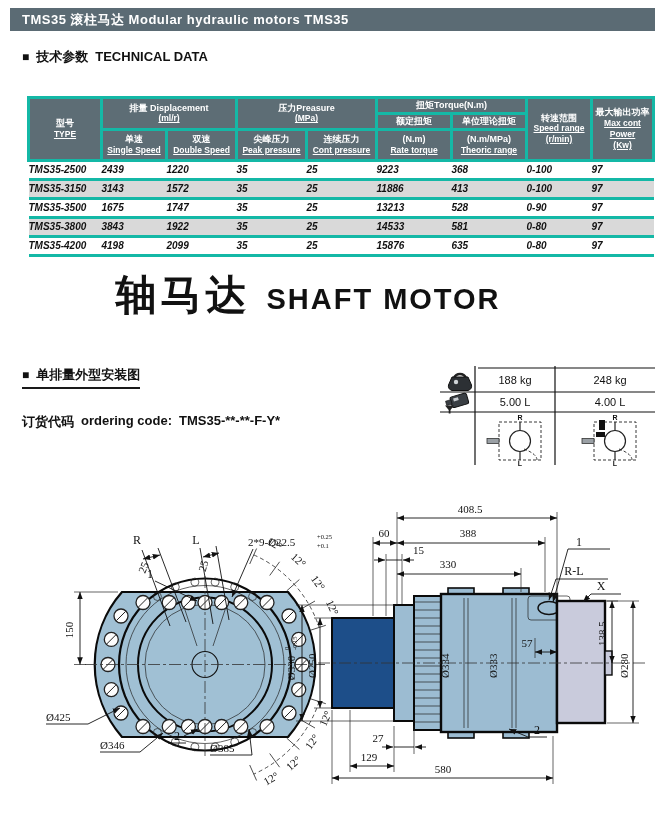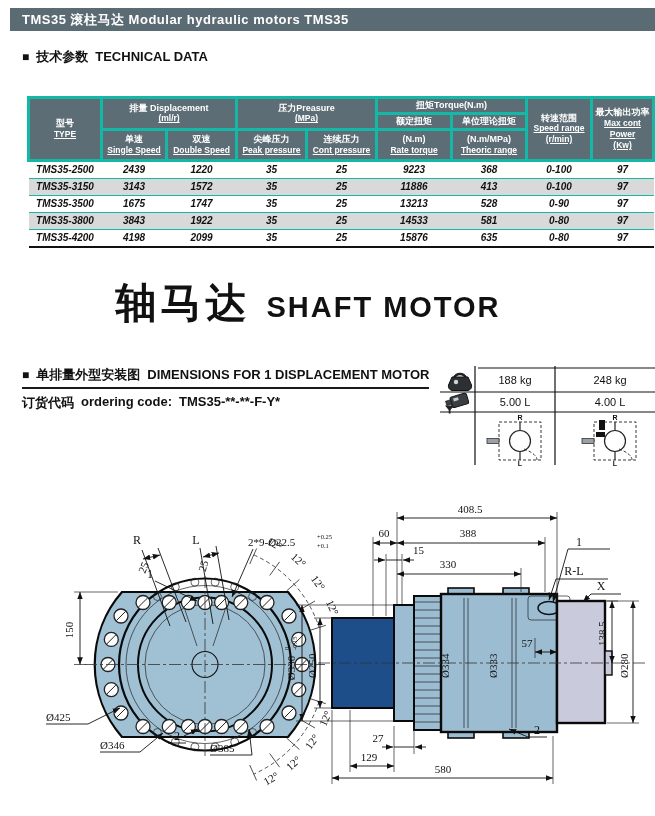--- a/index.html
+++ b/index.html
@@ -6,30 +6,30 @@
   body{width:655px;height:816px;background:#fff;position:relative;overflow:hidden;
        font-family:"Liberation Sans","DejaVu Sans",sans-serif;color:#111;}
   .abs{position:absolute;}
   .topbar{left:10px;top:8px;width:645px;height:23px;background:#5b6b74;color:#fff;
           font-size:13px;font-weight:bold;line-height:23px;padding-left:12px;
           box-sizing:border-box;letter-spacing:.5px;white-space:nowrap;}
   .sec-head{display:flex;align-items:baseline;gap:7px;font-size:13px;font-weight:bold;white-space:nowrap;}
   .sec-head .mk{font-size:12px;}
   .underlined{border-bottom:2px solid #1a1a1a;padding-bottom:3px;}
   .ordering{display:flex;gap:7px;font-size:13px;font-weight:bold;white-space:nowrap;}
-  .big-title{left:0;top:276px;width:616px;text-align:center;white-space:nowrap;}
+  .big-title{left:0;top:268px;width:616px;text-align:center;white-space:nowrap;}
   .big-title .zh{font-size:41px;font-weight:bold;letter-spacing:4px;}
   .big-title .en{font-size:29px;font-weight:bold;margin-left:16px;letter-spacing:2px;}
   table.ttable{border-collapse:collapse;table-layout:fixed;width:625px;border-bottom:2.5px solid #111;}
   .ttable th{background:#5d6d75;color:#fff;border:3px solid #14b8a6;padding:1px 0;
              font-size:9px;font-weight:bold;line-height:1.2;text-align:center;}
   .ttable th .sm{font-size:8.5px;text-decoration:underline;}
   .ttable tr.h3 th{height:26px;}
-  .ttable td{font-size:10px;font-weight:bold;font-style:italic;text-align:center;
-             border-bottom:1px solid #14b8a6;height:16px;padding:0;margin-top:24px;}
+  .ttable td{font-size:10px;font-weight:bold;font-style:italic;
+             border-bottom:3px solid #14b8a6;height:16px;padding:0;margin-top:24px;}
   .ttable tbody tr:nth-child(even){background:#d9d9d9;}
   svg text.dim{font-family:"Liberation Serif","DejaVu Serif",serif;font-size:11px;fill:#111;}
   svg text.dim.sm{font-size:6.5px;}
   svg text.lbl{font-family:"Liberation Serif","DejaVu Serif",serif;font-size:12px;fill:#111;}
   svg .ln{stroke:#111;stroke-width:.9;fill:none;}
   svg .thin{stroke:#222;stroke-width:.7;fill:none;}
   svg .cl{stroke:#333;stroke-width:.8;fill:none;stroke-dasharray:12 3 3 3;}
   svg .outline{stroke:#0a0a0a;stroke-width:2.2;}
   svg .bolt circle{fill:#fdfdfd;stroke:#222;stroke-width:1.3;}
   svg .bolt line{stroke:#222;stroke-width:1;}
@@ -145,24 +145,23 @@
   </tbody>
 </table>
 
 <div class="abs big-title">
   <span class="zh">轴马达</span><span class="en">SHAFT MOTOR</span>
 </div>
 
 <div class="abs sec-head underlined" style="left:22px;top:366px">
   <span class="mk">■</span>
   <span>单排量外型安装图</span>
-  <span>DIMENSIONS FOR 1 DISPLACEMENT MOTOR</span>
 </div>
 
-<div class="abs ordering" style="left:22px;top:394px">
+<div class="abs ordering" style="left:22px;top:413px">
   <span>订货代码</span>
   <span>ordering code:</span>
   <span>TMS35-**-**-F-Y*</span>
 </div>
 
 <div class="abs infobox" style="left:440px;top:364px;width:225px;height:104px">
 <svg width="225" height="104" viewBox="0 0 225 104">
   <g>
     <line class="grid" x1="38" y1="4" x2="225" y2="4"></line>
     <line class="grid" x1="0" y1="28" x2="225" y2="28"></line>

